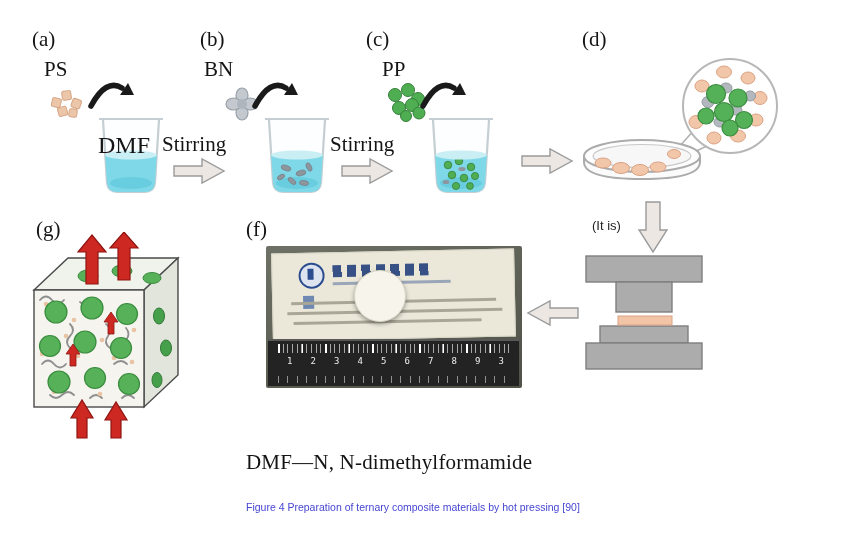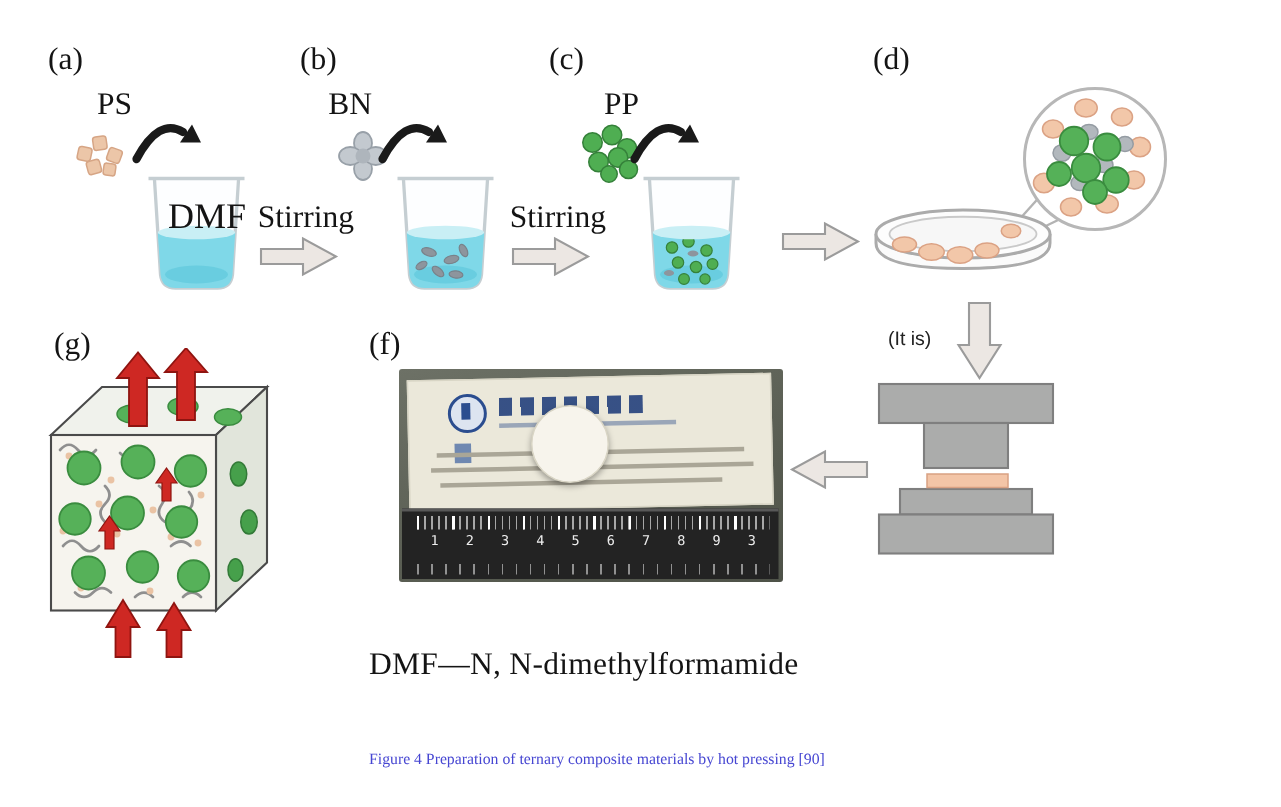--- a/index.html
+++ b/index.html
@@ -1,23 +1,23 @@
 <!DOCTYPE html>
 <html><head>
 <meta charset="utf-8">
 <style>
   html,body{margin:0;padding:0;background:#ffffff;}
   .stage{position:relative;width:854px;height:538px;background:#ffffff;overflow:hidden;
          font-family:"Liberation Serif","DejaVu Serif",serif;color:#141414;}
   .abs{position:absolute;}
   .lbl{font-size:21px;line-height:1.1;}
-  .ctr{text-align:right;}
+  .ctr{text-align:left;}
   .note{font-family:"Liberation Sans","DejaVu Sans",sans-serif;font-size:13px;color:#222;}
   .footnote{font-size:21px;letter-spacing:.2px;}
-  .caption{font-family:Liberation Serif, serif;font-size:10.5px;color:#4646d2;text-align:center;}
+  .caption{font-family:Liberation Sans, sans-serif;font-size:10.5px;color:#4646d2;text-align:center;}
 
   
   .photo{position:absolute;left:266px;top:246px;width:256px;height:142px;border-radius:2px;
          background:linear-gradient(160deg,#6d7166 0%,#595d52 60%,#4e5248 100%);overflow:hidden;}
   .paper{position:absolute;left:6px;top:5px;width:241px;height:86px;background:#ebe8da;
          border:1px solid #d8d5c5;transform:rotate(-1.2deg);}
   .emblem{position:absolute;left:26px;top:9px;width:22px;height:22px;border-radius:50%;
           border:2px solid #2b4d8f;background:#dde4f0;}
   .emblem:after{content:"";position:absolute;left:7px;top:4px;width:6px;height:11px;background:#2b4d8f;}
   .stamp{position:absolute;left:30px;top:42px;width:11px;height:13px;background:#3a5fa0;opacity:.7;}
@@ -341,16 +341,16 @@
         <polygon points="60,52 60,20 52,20 66,3 80,20 72,20 72,52"></polygon>
         <polygon points="92,48 92,16 84,16 98,0 112,16 104,16 104,48"></polygon>
       </g>
       <g fill="#ce2823" stroke="#8f1410" stroke-width="1.2">
         <polygon points="51,206 51,186 45,186 56,168 67,186 61,186 61,206"></polygon>
         <polygon points="85,206 85,188 79,188 90,170 101,188 95,188 95,206"></polygon>
       </g>
     </svg>
   </div>
 
-  <div class="abs footnote" style="left:246px;top:430px">DMF—N, N-dimethylformamide</div>
+  <div class="abs footnote" style="left:246px;top:450px">DMF—N, N-dimethylformamide</div>
   <div class="abs caption" style="left:246px;top:501px">Figure 4 Preparation of ternary composite materials by hot pressing [90]</div>
 
 </div>
 
 </body></html>

